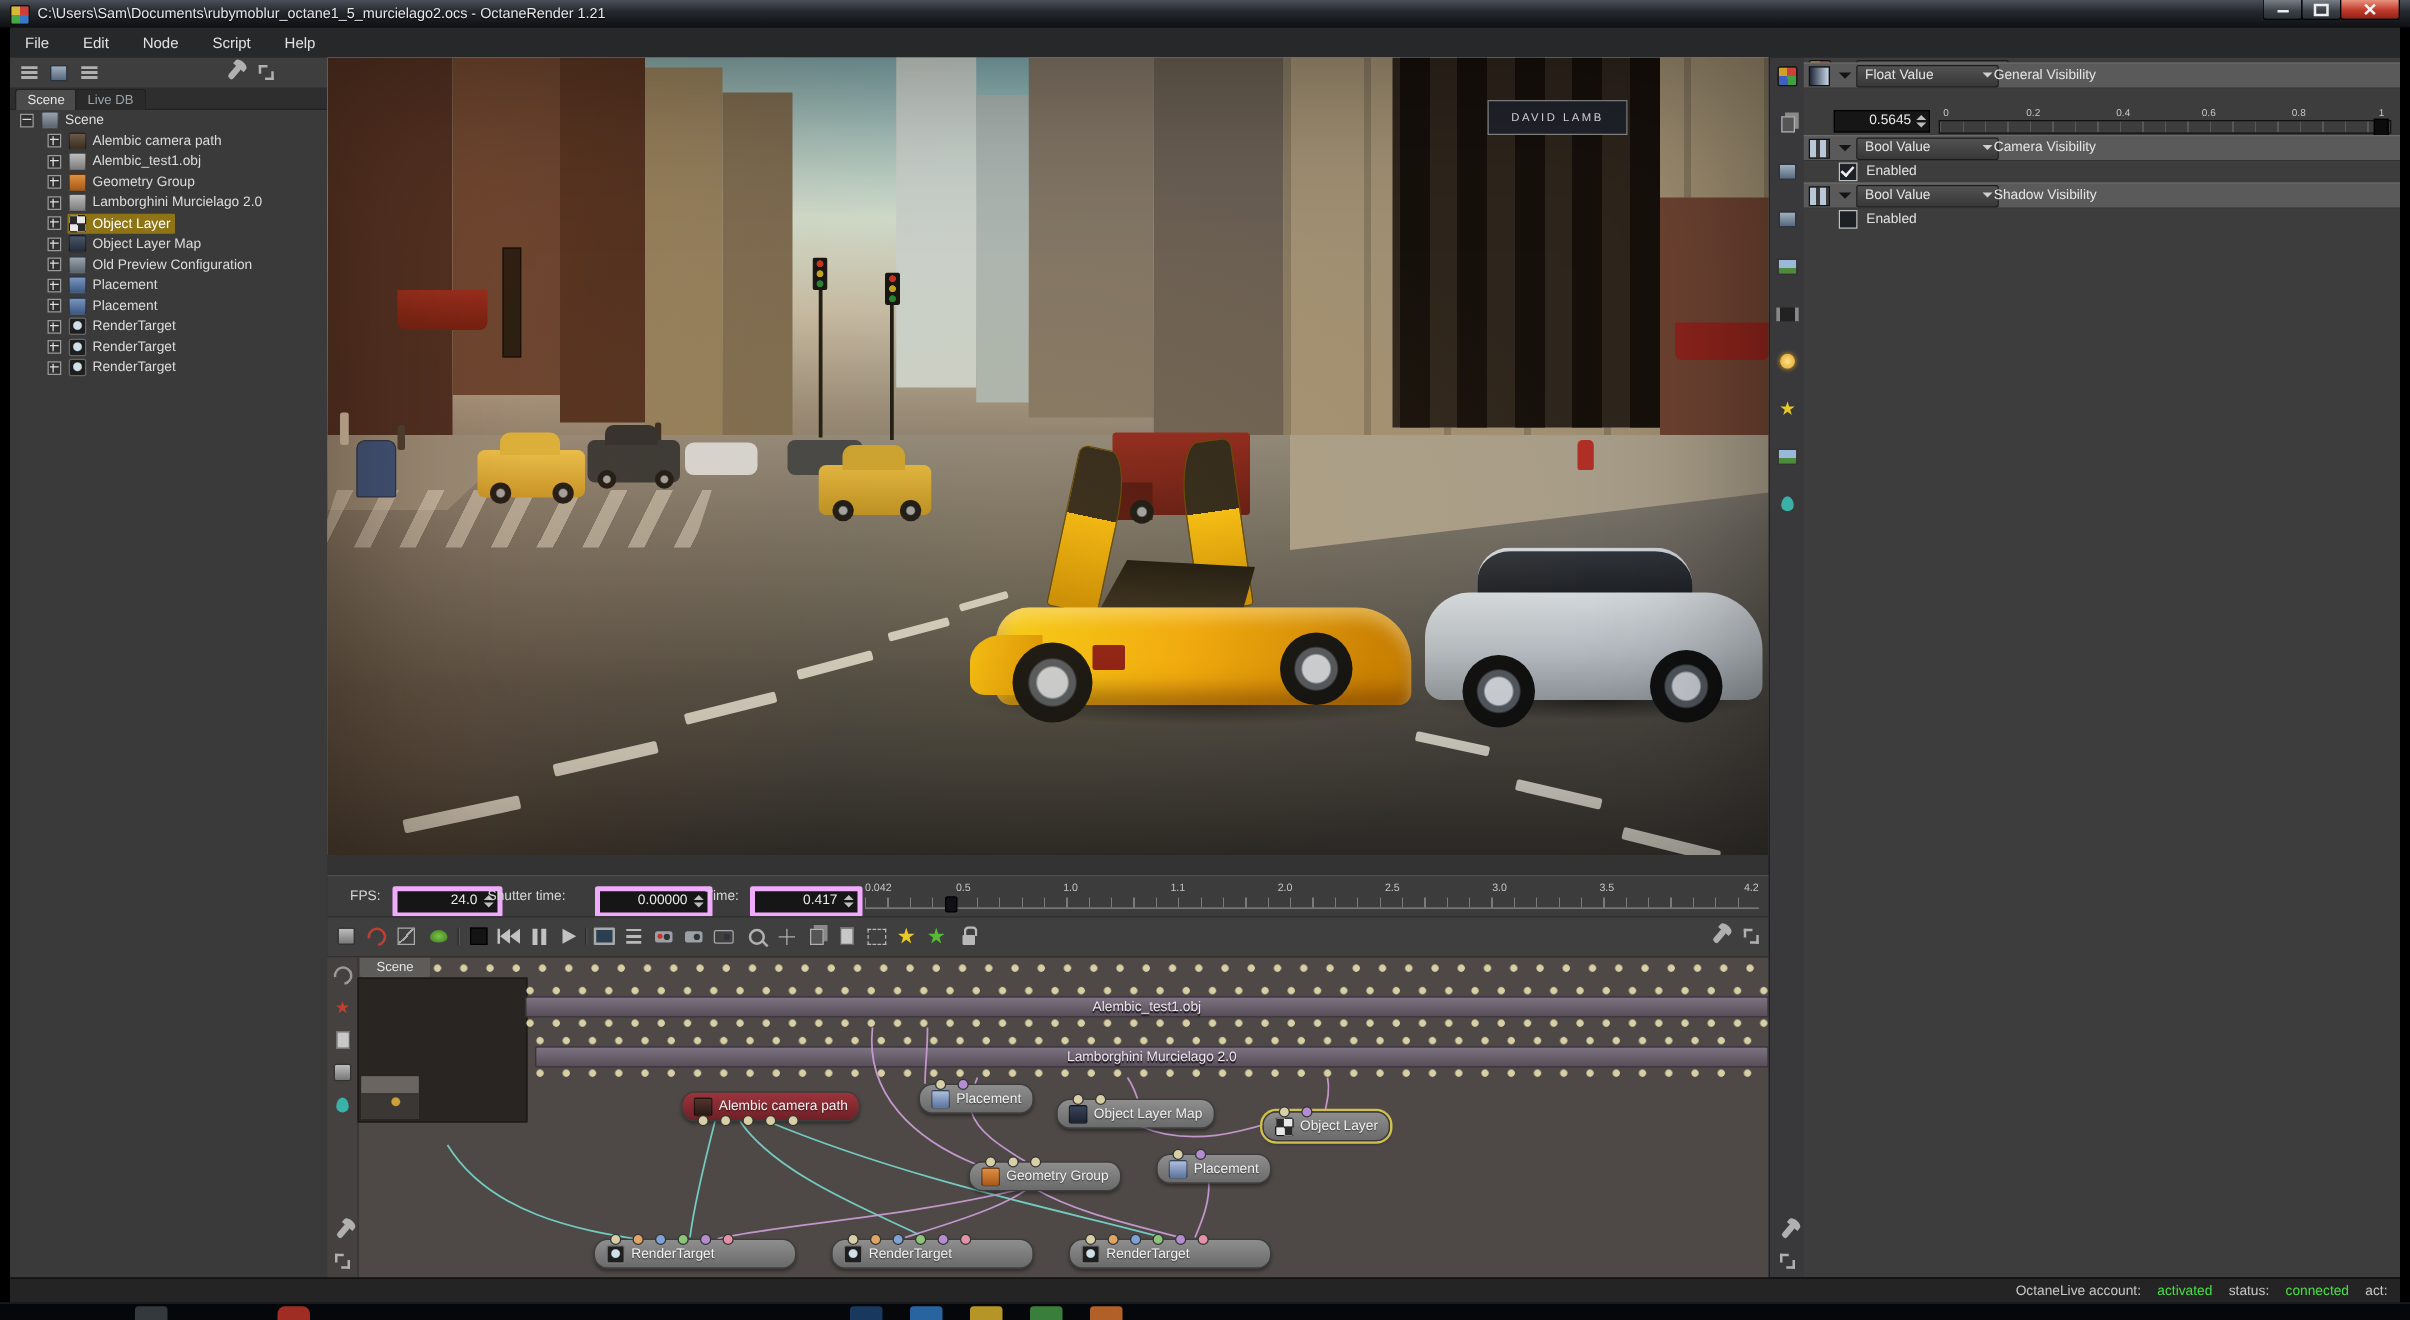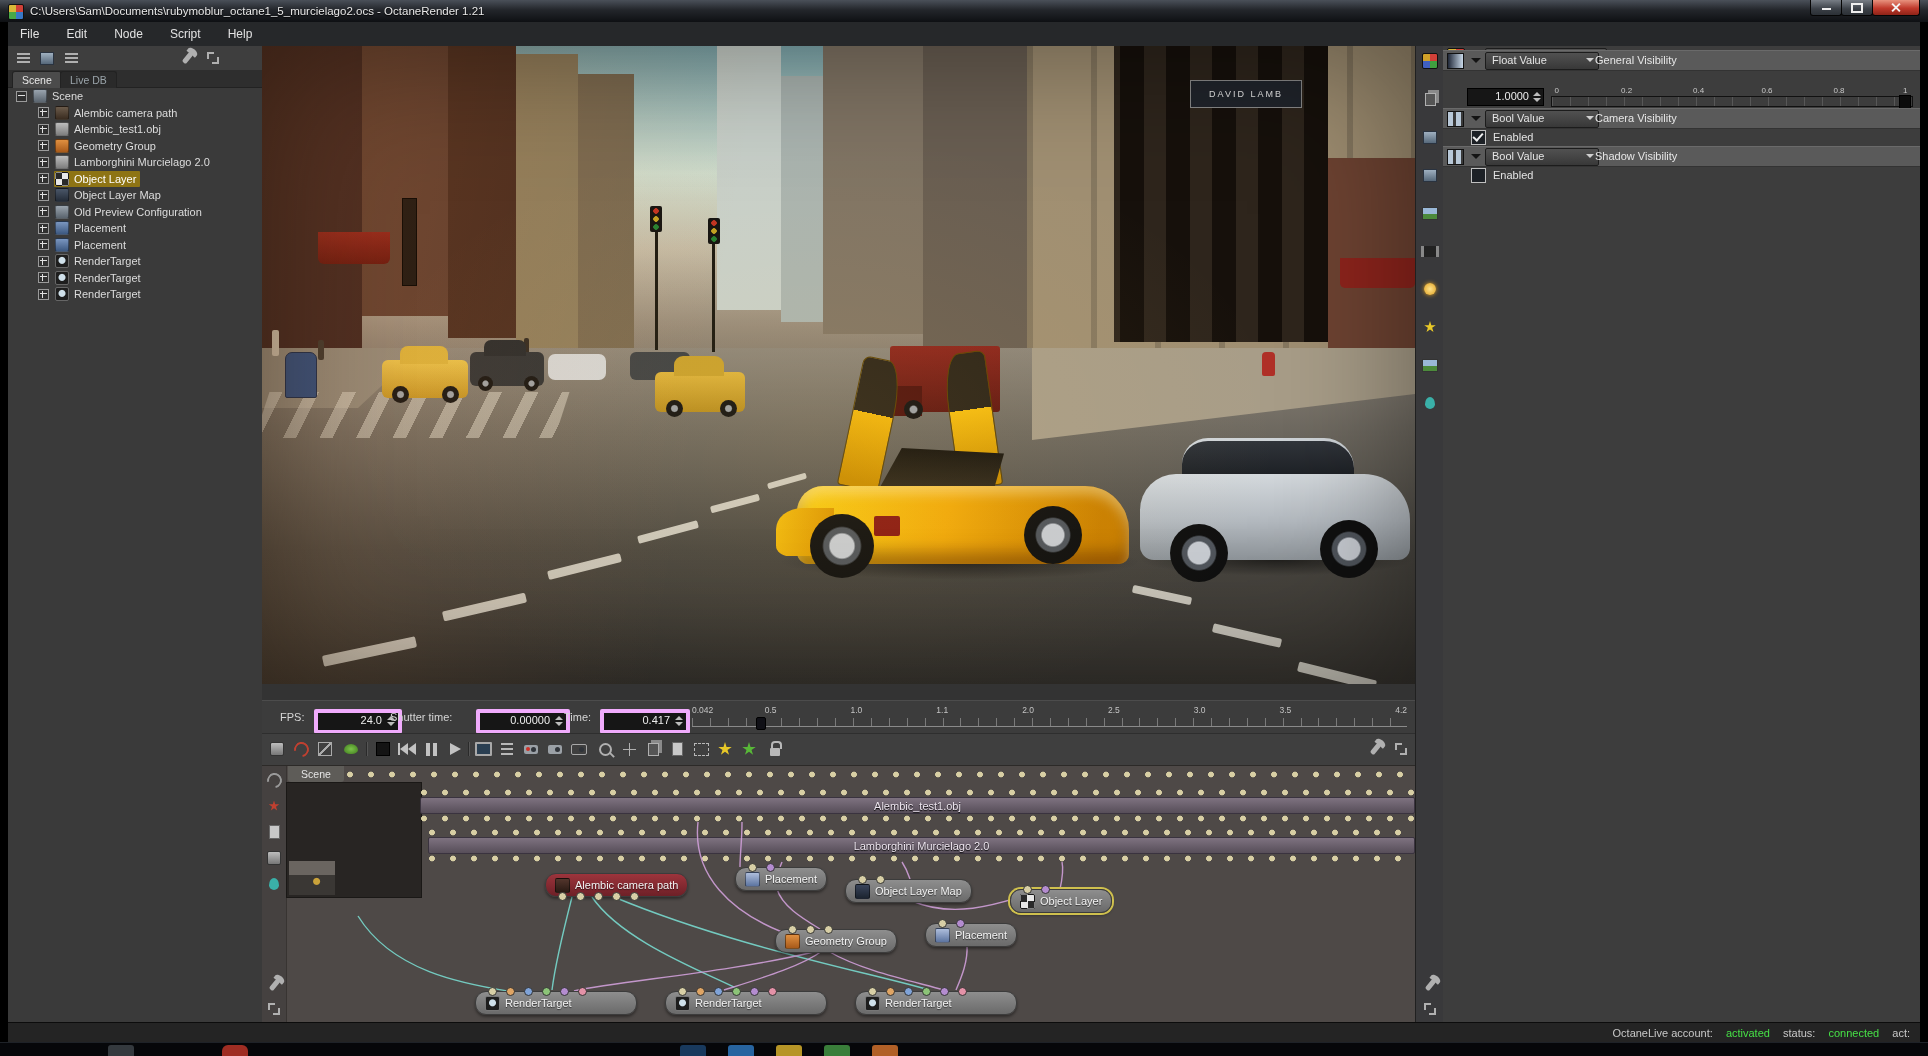--- a/index.html
+++ b/index.html
@@ -825,21 +825,21 @@
     <div class="dd" id="insp-hdr-dd">Object Layer</div>
     <div id="insp-hdr-name">Object Layer</div>
 
     <div class="grp-hdr" id="grp1-hdr">
       <span class="pi pi-float"></span>
       <span class="tri"></span>
       <span class="dd">Float Value</span>
       <span class="plabel">General Visibility</span>
     </div>
     <div id="grp1-body">
-      <div id="val-box"><span>1.0000</span><span class="spin"></span></div>
+      <div id="val-box"><span>0.5645</span><span class="spin"></span></div>
       <div id="slider">
         <span class="sk sk0">0</span>
         <span class="sk sk1">0.2</span>
         <span class="sk sk2">0.4</span>
         <span class="sk sk3">0.6</span>
         <span class="sk sk4">0.8</span>
         <span class="sk sk5">1</span>
         <div id="slider-track"></div>
         <div id="slider-handle"></div>
       </div>

